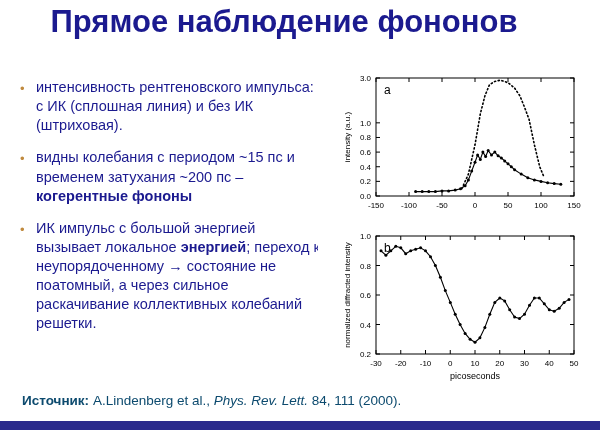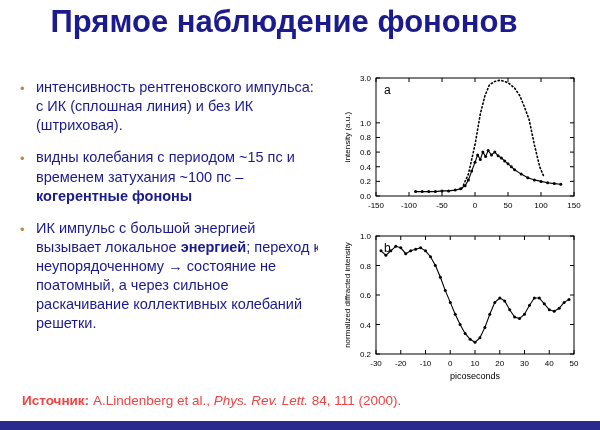--- a/index.html
+++ b/index.html
@@ -60,21 +60,21 @@
     top: 70px;
     width: 272px;
     height: 312px;
     background: #ffffff;
   }
   .src {
     position: absolute;
     left: 22px;
     bottom: 22px;
     font-size: 13.5px;
-    color: #ef4444;
+    color: #0c4a6e;
   }
   .src .lbl {
     font-weight: bold;
   }
   .src .ital {
     font-style: italic;
   }
   .bottombar {
     position: absolute;
     left: 0;
@@ -95,21 +95,21 @@
 
   <div class="bullets">
 
     <div class="bullet">
       <span class="dot">•</span>
       <span>интенсивность рентгеновского импульса: с ИК (сплошная линия) и без ИК (штриховая).</span>
     </div>
 
     <div class="bullet">
       <span class="dot">•</span>
-      <span>видны колебания с периодом ~15 пс и временем затухания ~100 пс – </span><b>когерентные фононы</b>
+      <span>видны колебания с периодом ~15 пс и временем затухания ~200 пс – </span><b>когерентные фононы</b>
     </div>
 
     <div class="bullet">
       <span class="dot">•</span>
       <span>ИК импульс с большой энергией вызывает локальное </span><b>энергией</b><span>; переход к неупорядоченному → состояние не поатомный, а через сильное раскачивание коллективных колебаний решетки.</span>
     </div>
 
   </div>
 
   <div class="figure">

